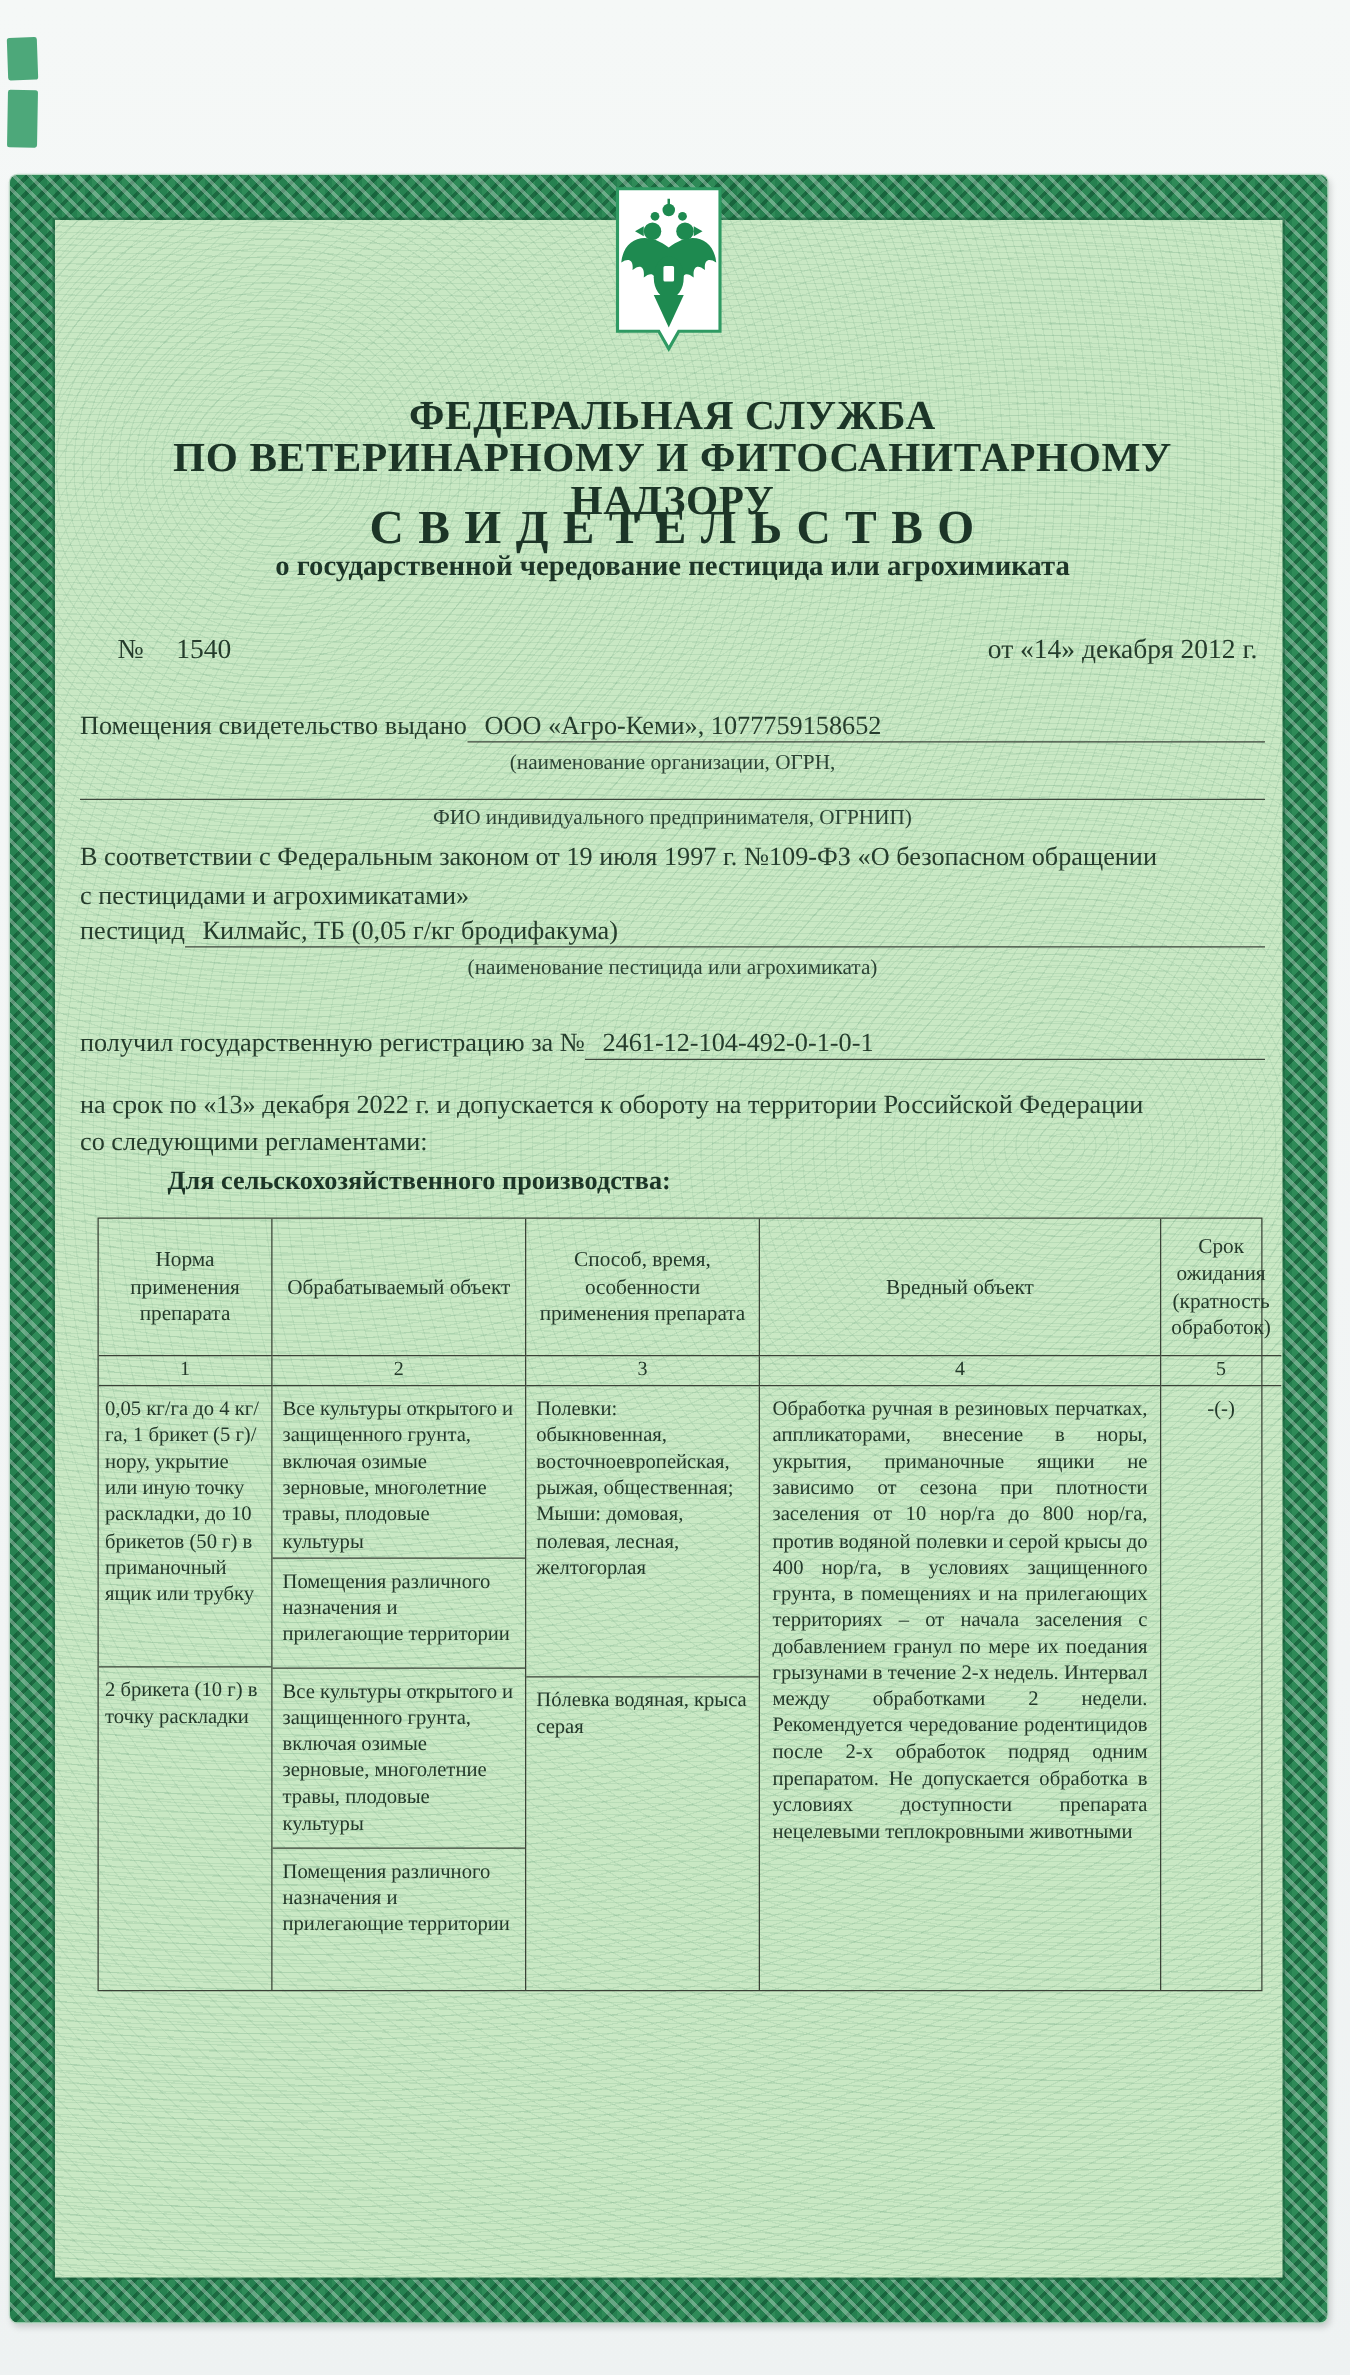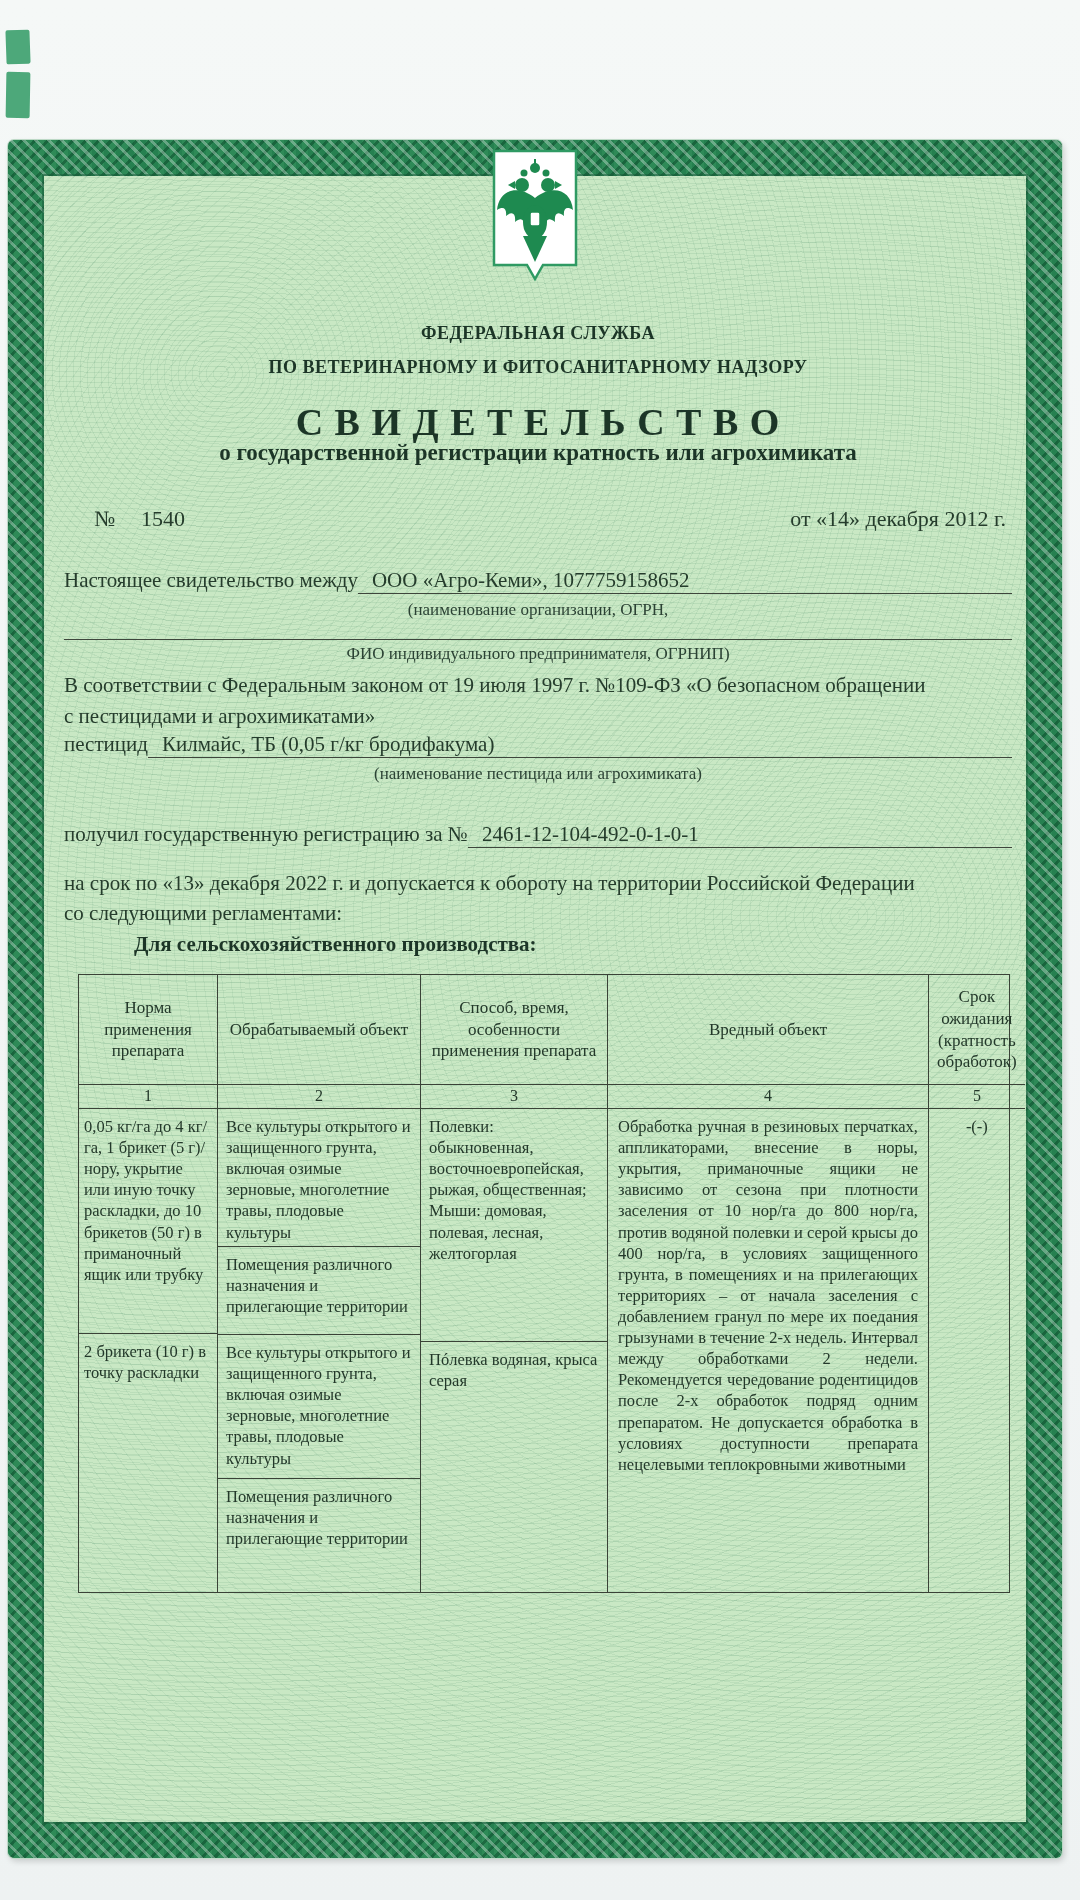--- a/index.html
+++ b/index.html
@@ -34,21 +34,21 @@
       repeating-radial-gradient(circle at 18% 12%, rgba(58,128,92,.10) 0 1px, transparent 1px 7px),
       repeating-radial-gradient(circle at 82% 45%, rgba(58,128,92,.09) 0 1px, transparent 1px 9px),
       repeating-linear-gradient(2deg, rgba(70,140,100,.13) 0 1px, transparent 1px 5px);
     box-shadow:0 0 0 2px rgba(26,92,58,.55);
   }
 
   .emblem{position:absolute;left:50%;top:-28px;transform:translateX(-50%);}
 
   .abs{position:absolute;left:20px;right:14px;color:#253c2c;}
   .centered{text-align:center;}
-  .agency{top:140px;font-weight:bold;font-size:18px;line-height:34px;color:#1c3527;letter-spacing:.5px;}
+  .agency{top:140px;font-weight:bold;font-size:33px;line-height:34px;color:#1c3527;letter-spacing:.5px;}
   .cert-title{top:224px;font-weight:bold;font-size:38px;letter-spacing:1px;color:#1c3527;}
   .cert-subtitle{top:264px;font-weight:bold;font-size:23px;color:#1c3527;}
 
   .num-row{top:330px;left:50px;right:20px;display:flex;justify-content:space-between;font-size:22px;}
   .num-left{display:flex;gap:26px;}
 
   .flexline{display:flex;align-items:baseline;font-size:21px;}
   .fill-line{flex:1;border-bottom:1.5px solid #3e463c;padding-left:14px;white-space:nowrap;}
   .issued{top:392px;}
   .small-note{font-size:17px;color:#2b4234;}
@@ -114,32 +114,32 @@
           <rect x="39" y="64" width="10" height="14" rx="2" fill="#ffffff" stroke="#1e8a50" stroke-width="1.5"></rect>
         </svg>
       </div>
 
       <div class="abs centered agency">
         <div>ФЕДЕРАЛЬНАЯ СЛУЖБА</div>
         <div>ПО ВЕТЕРИНАРНОМУ И ФИТОСАНИТАРНОМУ НАДЗОРУ</div>
       </div>
 
       <div class="abs centered cert-title">С В И Д Е Т Е Л Ь С Т В О</div>
-      <div class="abs centered cert-subtitle">о государственной регистрации кратность или агрохимиката</div>
+      <div class="abs centered cert-subtitle">о государственной чередование пестицида или агрохимиката</div>
 
       <div class="abs num-row">
         <span class="num-left">
           <span>№</span>
           <span>1540</span>
         </span>
         <span>от «14» декабря 2012 г.</span>
       </div>
 
       <div class="abs flexline issued">
-        <span>Настоящее свидетельство между</span>
+        <span>Помещения свидетельство выдано</span>
         <span class="fill-line">ООО «Агро-Кеми», 1077759158652</span>
       </div>
       <div class="abs centered small-note org-note">(наименование организации, ОГРН,</div>
 
       <div class="abs fio-rule"></div>
       <div class="abs centered small-note fio-note">ФИО индивидуального предпринимателя, ОГРНИП)</div>
 
       <div class="abs law">
         <div>В соответствии с Федеральным законом от 19 июля 1997 г. №109-ФЗ «О безопасном обращении</div>
         <div>с пестицидами и агрохимикатами»</div>

